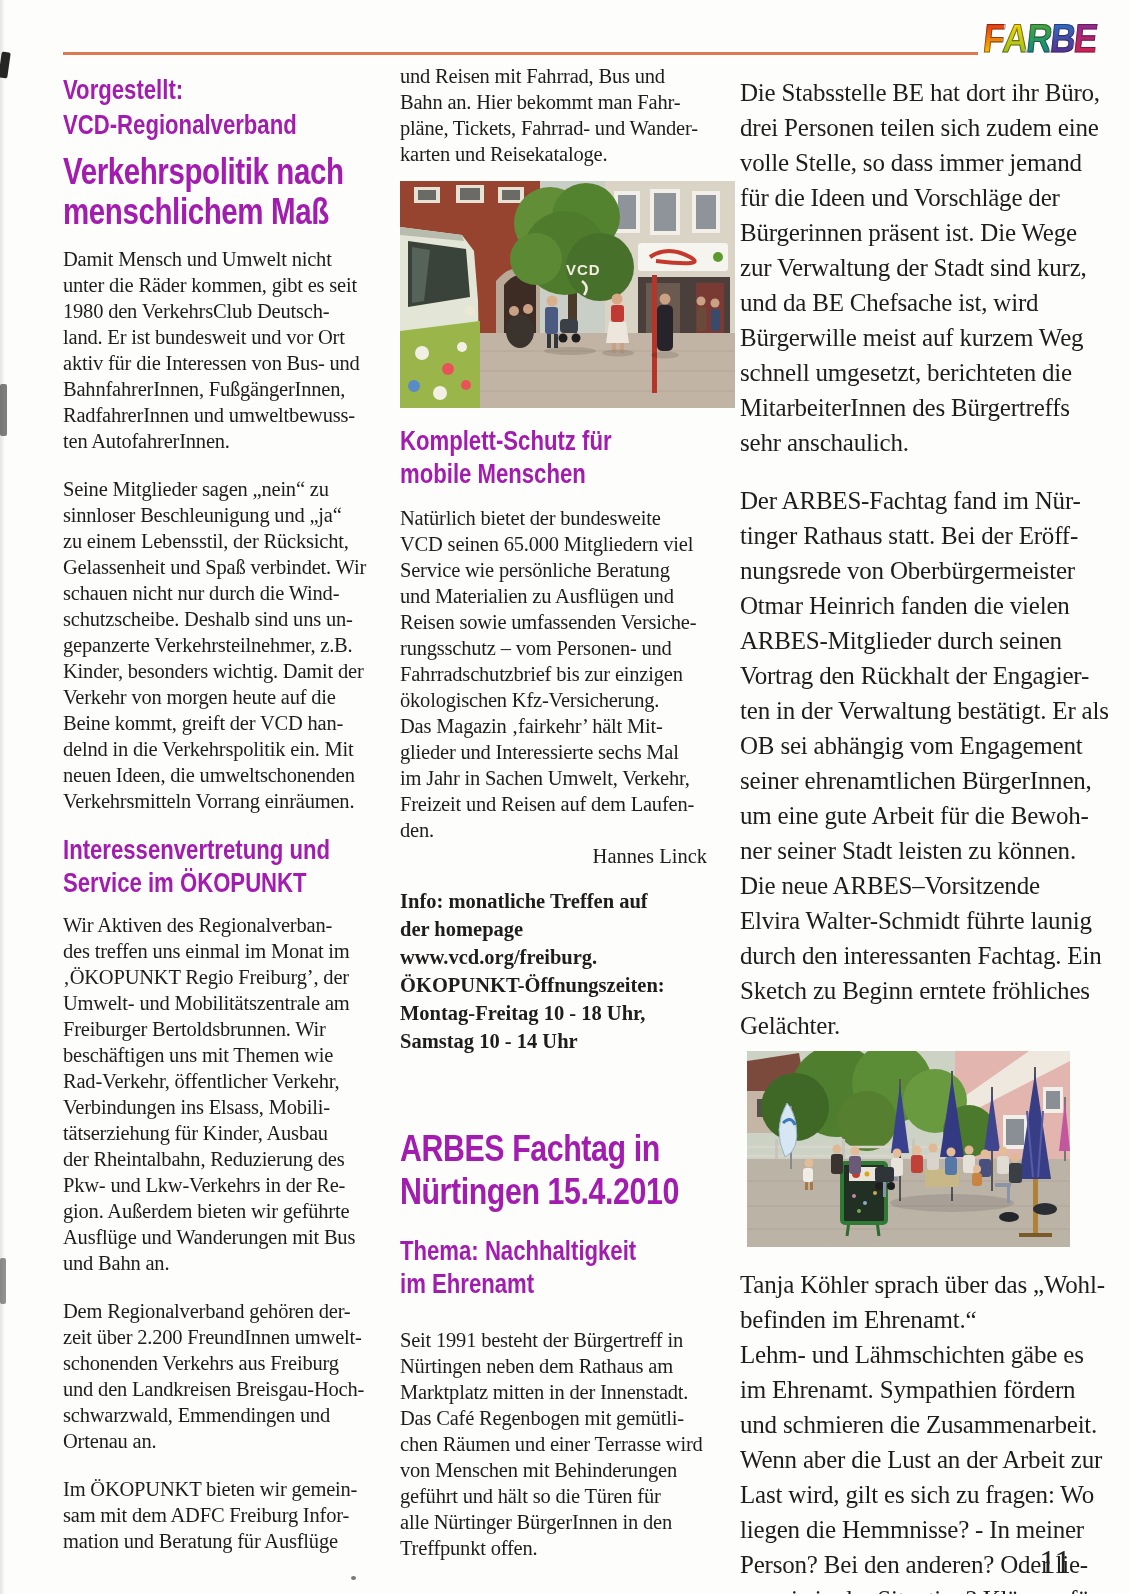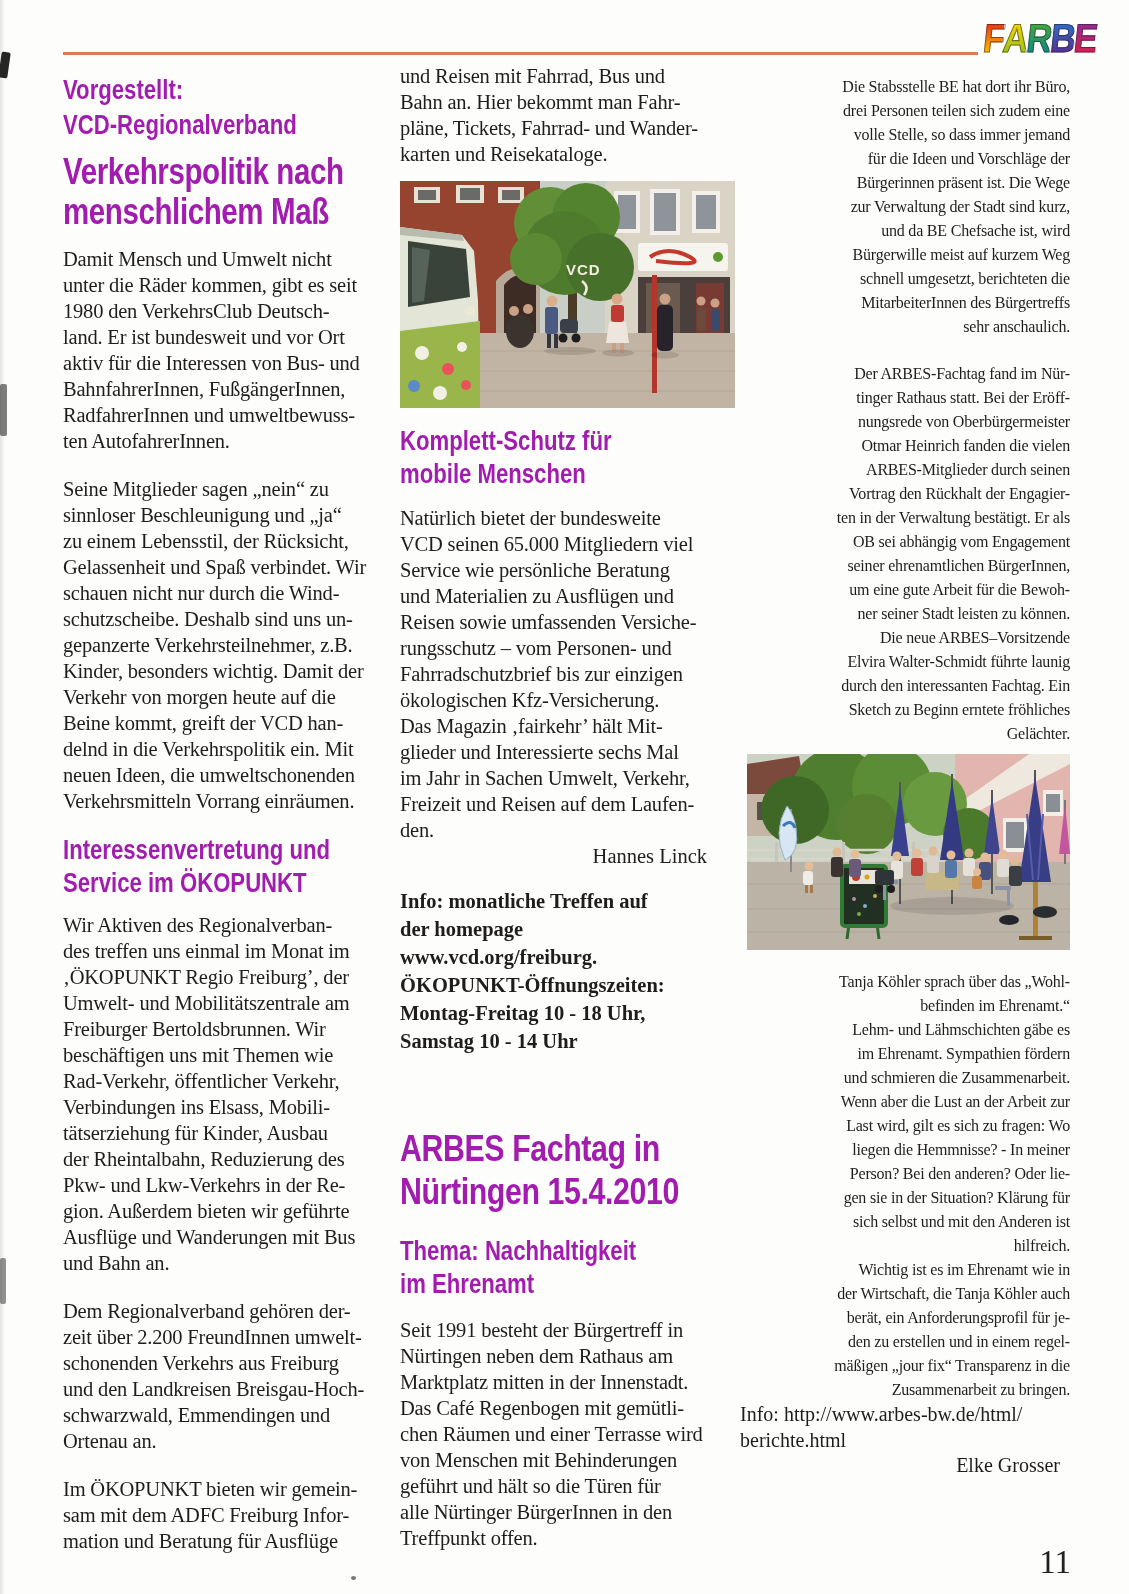--- a/index.html
+++ b/index.html
@@ -46,34 +46,34 @@
 
   .sans{font-family:"Liberation Sans","DejaVu Sans",sans-serif;font-weight:bold;color:#a21caf;}
   .cond{display:inline-block;transform:scaleX(0.82);transform-origin:0 0;white-space:pre;}
 
   .kicker{font-size:27px;line-height:35px;margin:0;}
   .headline1{font-size:36px;line-height:40px;margin:9px 0 0 0;letter-spacing:-0.5px;}
   .subhead{font-size:27px;line-height:33px;margin:0;}
   .headline2{font-size:37px;line-height:43px;margin:0;letter-spacing:-0.5px;}
 
   .body{font-size:20.5px;line-height:26px;margin:0;white-space:pre;letter-spacing:-0.2px;}
-  .col3 .body{font-size:16px;line-height:24px;text-align:right;}
+  .col3 .body{font-size:25px;line-height:35px;}
 
   .c1-p1{margin-top:14px;}  .c1-p2{margin-top:22px;}
   .c1-sub{margin-top:20px;} .c1-p3{margin-top:12px;}
   .c1-p4{margin-top:22px;}  .c1-p5{margin-top:22px;}
 
   .c2-photo{margin:14px 0 0 0;text-align:center;}
   .c2-sub{margin-top:17px;}
   .c2-p1{margin-top:14px;}
   .byline{font-size:20.5px;line-height:26px;margin:0;text-align:right;padding-right:28px;white-space:pre;}
   .c2-info{margin-top:18px;font-weight:bold;font-size:20.5px;line-height:28px;white-space:pre;}
   .c2-headline2{margin-top:72px;}
   .c2-sub2{margin-top:22px;}
-  .c2-p2{margin-top:16px;}
+  .c2-p2{margin-top:26px;}
 
   .c3-p2{margin-top:23px;}
   .c3-photo{margin:8px 0 0 7px;}
   .c3-p3{margin-top:20px;}
   .c3-info{font-size:20px;line-height:25.5px;margin:0;white-space:pre-line;}
   .c3-info .lbl{font-weight:normal;}
   .c3-byline{padding-right:10px;font-size:20px;line-height:25.5px;}
 
   figure{margin:0;padding:0;}
   figure svg{display:block;}

